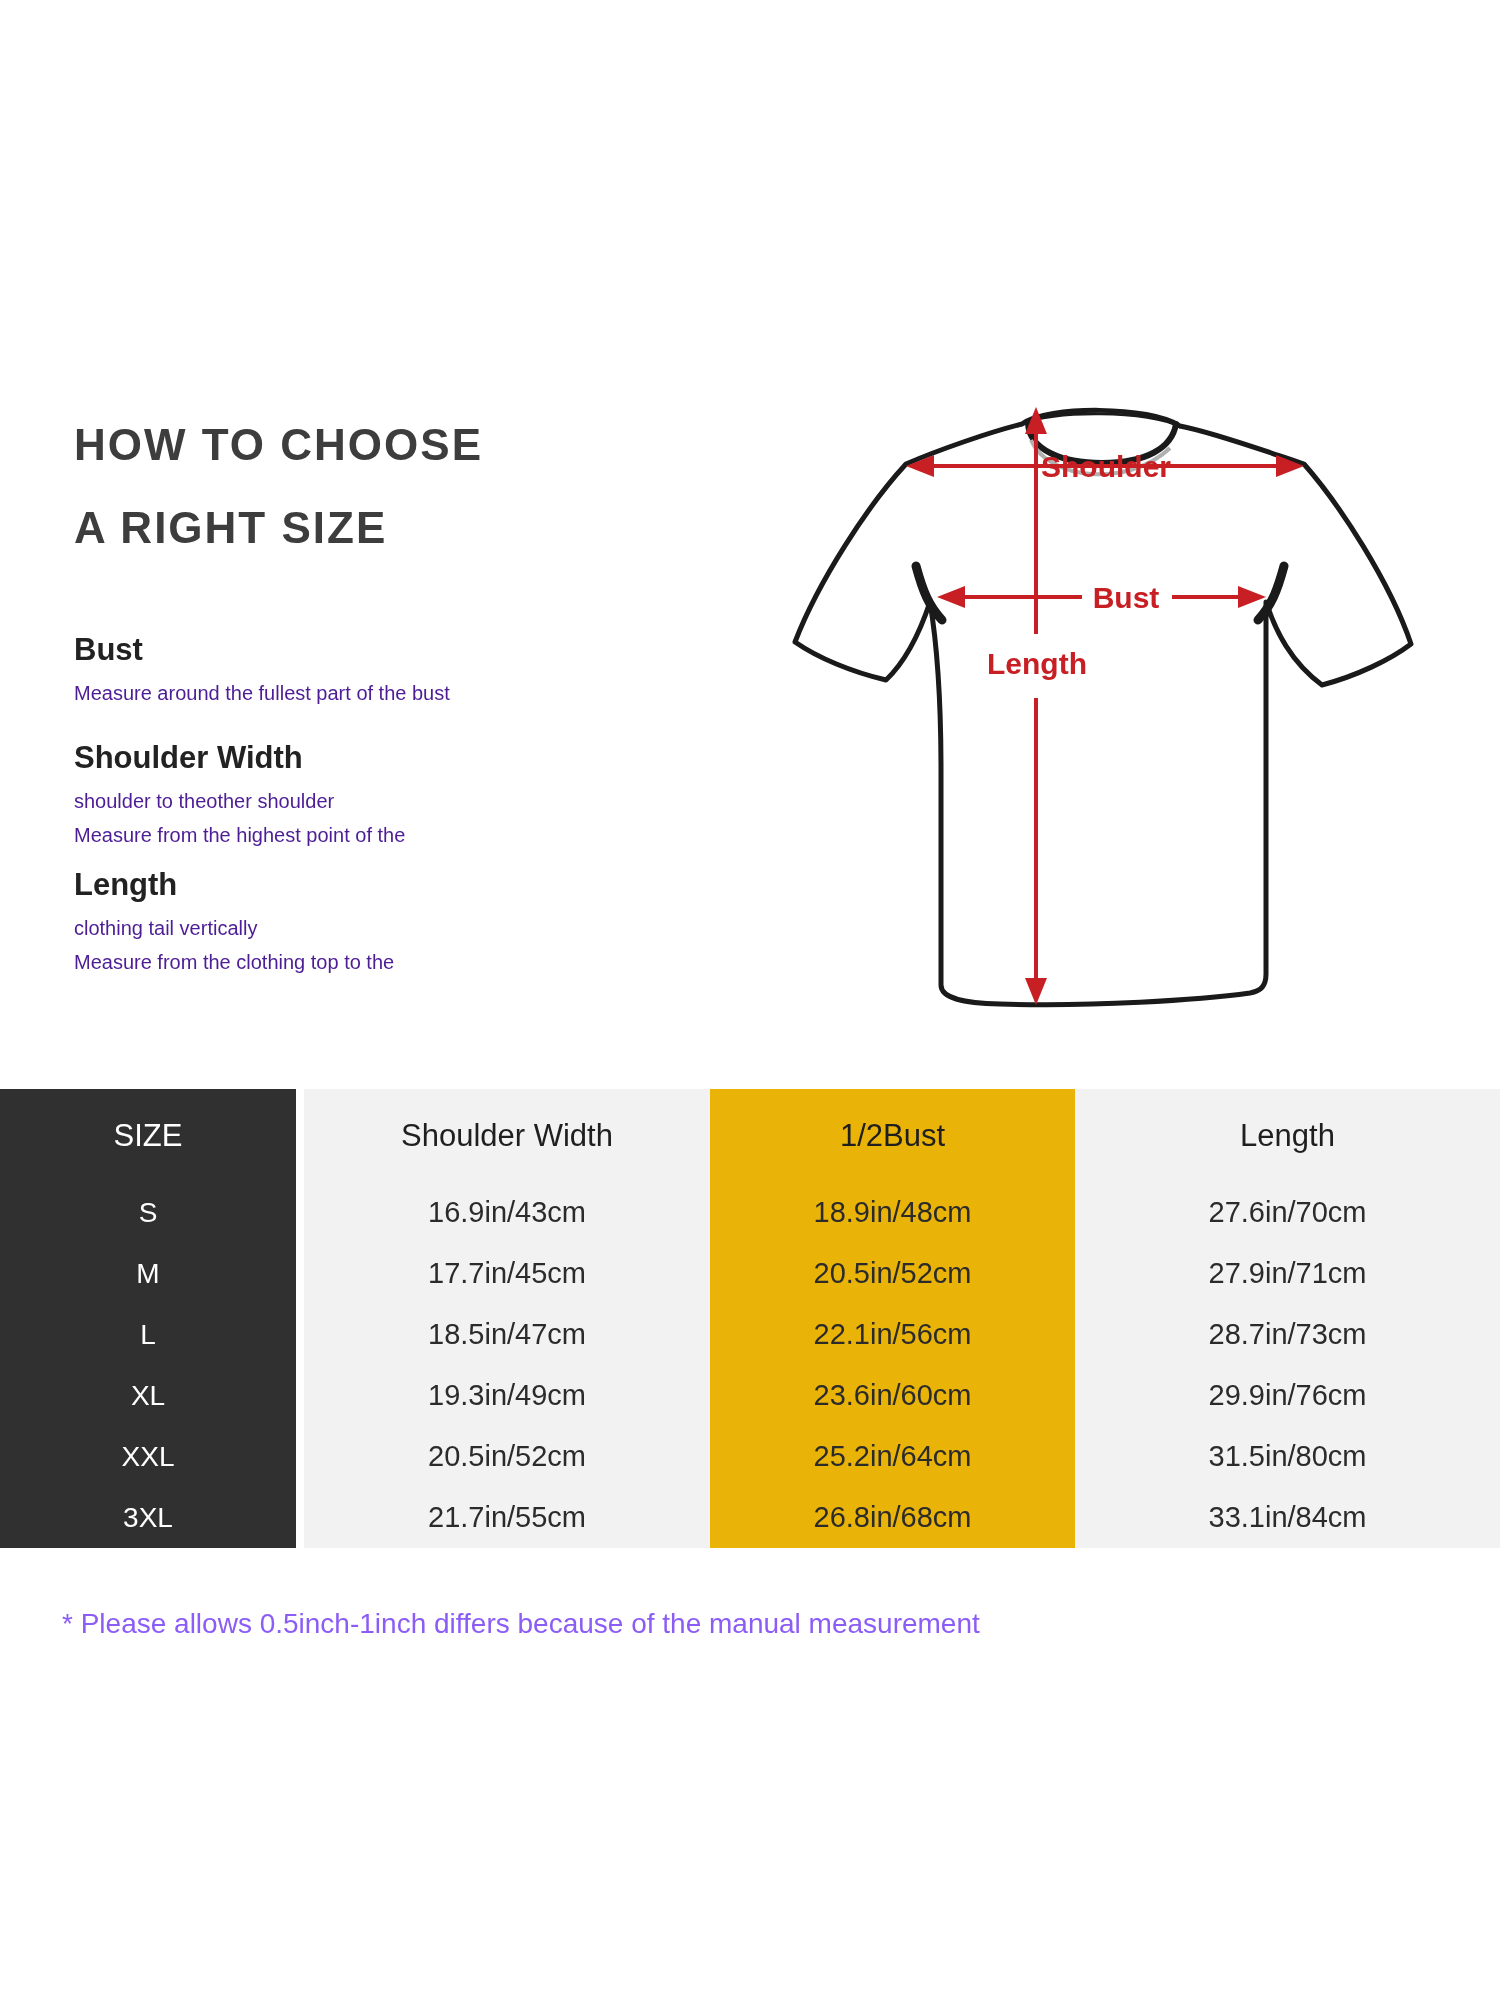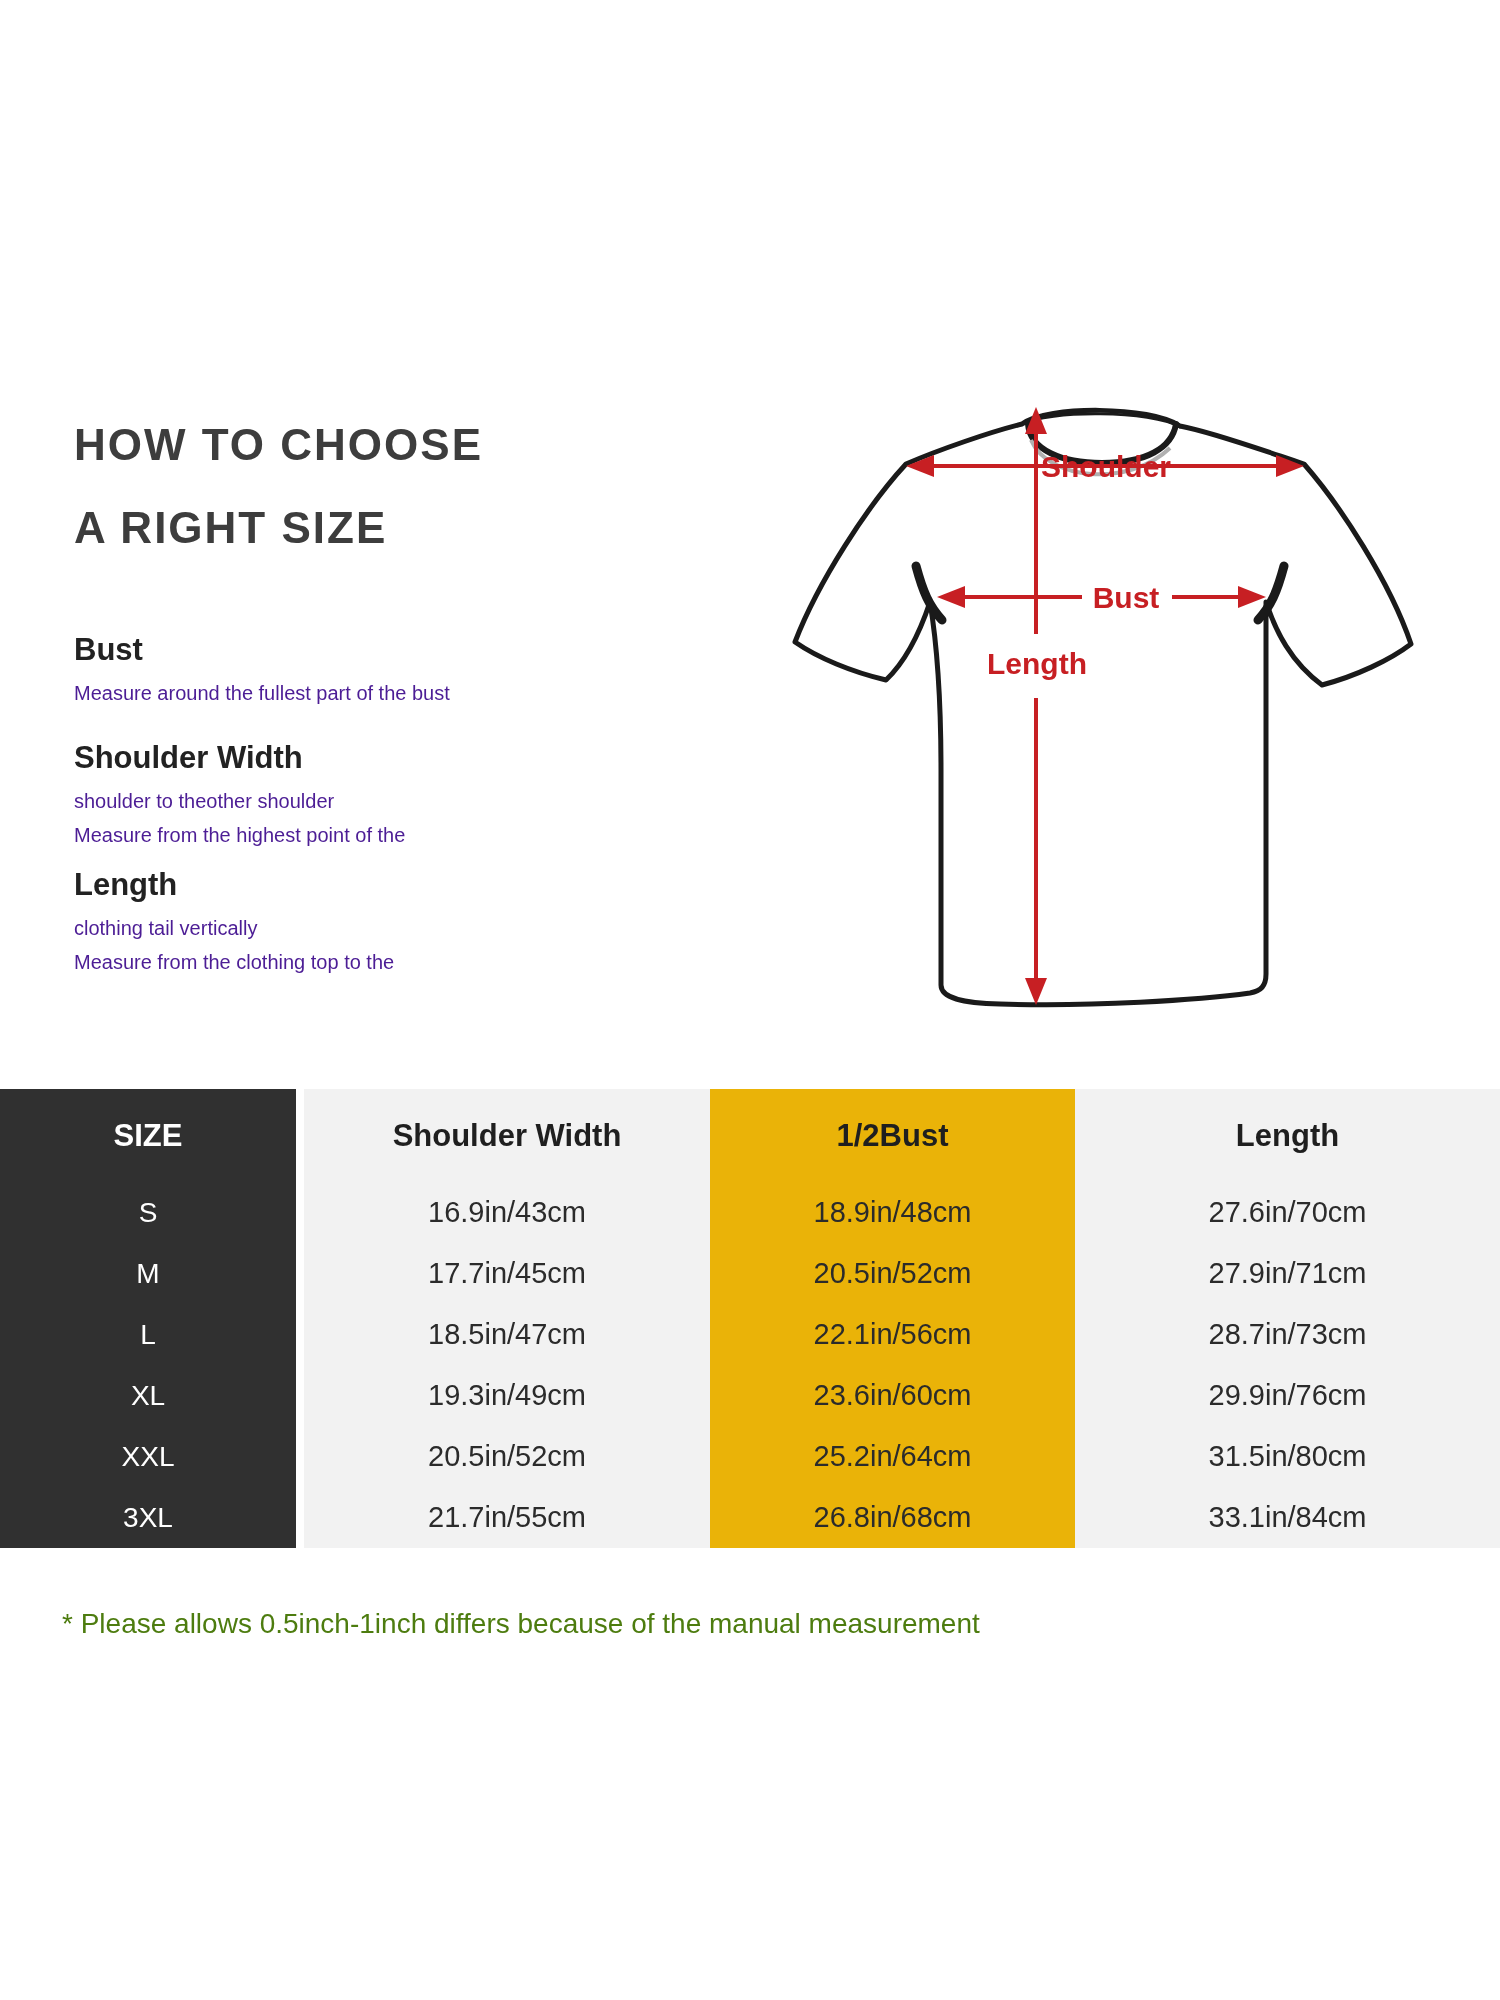--- a/index.html
+++ b/index.html
@@ -23,26 +23,26 @@
   .red-label{font-size:30px;font-weight:bold;}
   
   .size-table{position:absolute;left:0;top:1089px;width:1500px;height:459px;display:flex;flex-direction:column;}
   .trow{display:flex;flex:0 0 61px;align-items:center;}
   .trow.head{flex:0 0 93px;}
   .tc{display:flex;align-items:center;justify-content:center;height:100%;}
   .c1{width:296px;background:#303030;color:#ffffff;margin-right:8px;}
   .c2{width:406px;background:#f2f2f2;}
   .c3{width:365px;background:#eab308;}
   .c4{width:425px;background:#f2f2f2;}
-  .trow.head .tc{font-weight:bold;font-size:31px;color:#1f1f1f;}
+  .trow.head .tc{font-weight:normal;font-size:31px;color:#1f1f1f;}
   .trow.head .c1{color:#ffffff;}
   .trow .c1{font-size:28px;}
   .val{font-size:29px;color:#2b2b2b;}
   
-  .footnote{position:absolute;left:62px;top:1608px;font-size:28px;color:#4d7c0f;}
+  .footnote{position:absolute;left:62px;top:1608px;font-size:28px;color:#8b5cf6;}
 </style>
 </head>
 <body>
 
 <div class="canvas">
 
   <div class="title">
     <div>HOW TO CHOOSE</div>
     <div>A RIGHT SIZE</div>
   </div>

